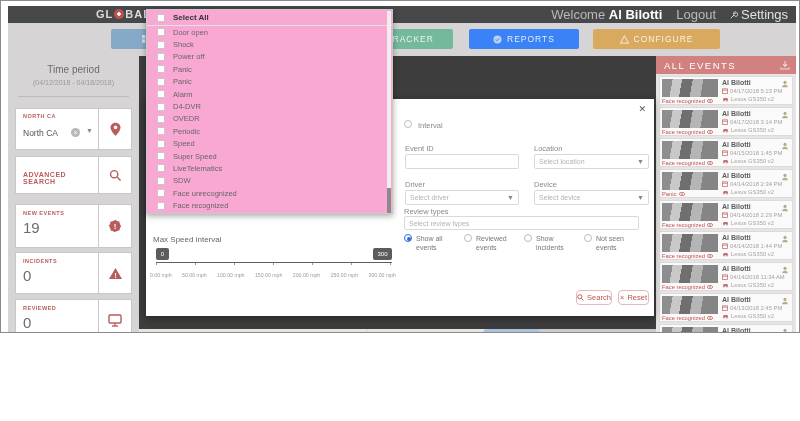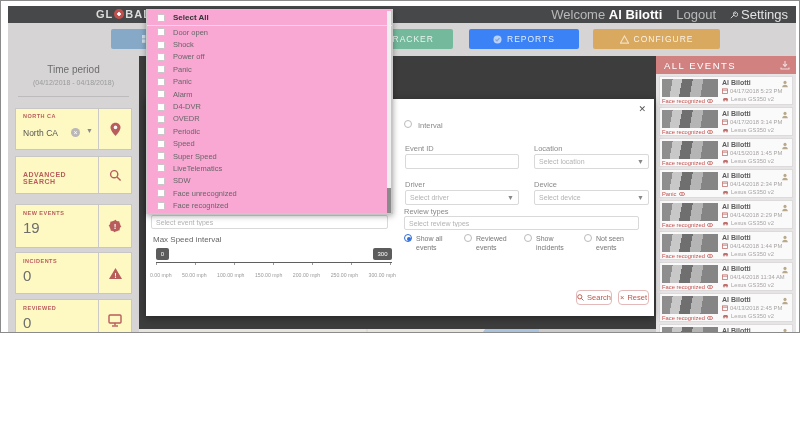--- a/index.html
+++ b/index.html
@@ -22,21 +22,21 @@
   .navstrip { position:absolute; left:7px; top:22px; width:788px; height:33px; background:#d6d4d4; z-index:1; }
   .tab { position:absolute; top:6px; height:20px; border-radius:2px; color:rgba(255,255,255,.85);
     font-size:8.5px; letter-spacing:1px; display:flex; align-items:center; justify-content:center; gap:5px; cursor:pointer; }
   .tab svg { opacity:.8; }
 
   
   .lsb { position:absolute; left:7px; top:55px; width:131px; height:345px; background:#d6d4d4; z-index:2; }
   .tp-title { position:absolute; left:0; top:8px; width:100%; text-align:center; font-size:10px; color:#6d6d6d; }
   .tp-range { position:absolute; left:0; top:23px; width:100%; text-align:center; font-size:7px; color:#9b9b9b; }
   .tp-hr { position:absolute; left:10px; top:40px; width:111px; border-top:1px solid #bdbbbb; }
-  .card { position:absolute; left:7px; width:117px; background:#fef9c3; border:1px solid #c9c6c6; display:flex; }
+  .card { position:absolute; left:7px; width:117px; background:#ffffff; border:1px solid #c9c6c6; display:flex; }
   .card .main { flex:1; position:relative; }
   .card .iconbox { width:33px; border-left:1px solid #ccc9c9; display:flex; align-items:center; justify-content:center; }
   .smalllabel { font-size:5.5px; letter-spacing:.5px; color:#b85c5c; font-weight:bold; }
   .cnt-label { position:absolute; left:7px; top:5px; }
   .cnt-value { position:absolute; left:7px; top:14px; font-size:15px; color:#6d6d6d; }
   .card.selected .main { background:#bf6f6e; }
   .card.selected .cnt-label, .card.selected .cnt-value { color:#fff; }
   .card.selected .iconbox { background:#e0dddd; }
   .region-value { position:absolute; left:7px; top:19px; font-size:8.5px; color:#555; }
   .clear-ic { position:absolute; left:55px; top:19px; width:9px; height:9px; border-radius:50%; background:#b9b7b7;
@@ -349,21 +349,20 @@
           <circle cx="4" cy="4" r="3" fill="none" stroke="#bd5348" stroke-width="1.3"></circle>
           <line x1="6.3" y1="6.3" x2="9.3" y2="9.3" stroke="#bd5348" stroke-width="1.3"></line>
         </svg>
       <span>Search</span>
     </div>
     <div class="btn" style="left:472px;top:191px;width:31px;">
       <span>×</span>
       <span>Reset</span>
     </div>
 
-    <input class="finput" style="left: 5px; top: 116px; width: 237px; height: 14px;" placeholder="Select event types">
     <div class="slider-label">Max Speed interval</div>
     <div class="track"></div>
     <div class="handle" style="left:10px;width:13px;">0</div>
     <div class="handle" style="left:227px;width:19px;">300</div>
     <div class="ticksrow">
 
     <span>0.00 mph</span>
         <span>50.00 mph</span>
         <span>100.00 mph</span>
         <span>150.00 mph</span>

